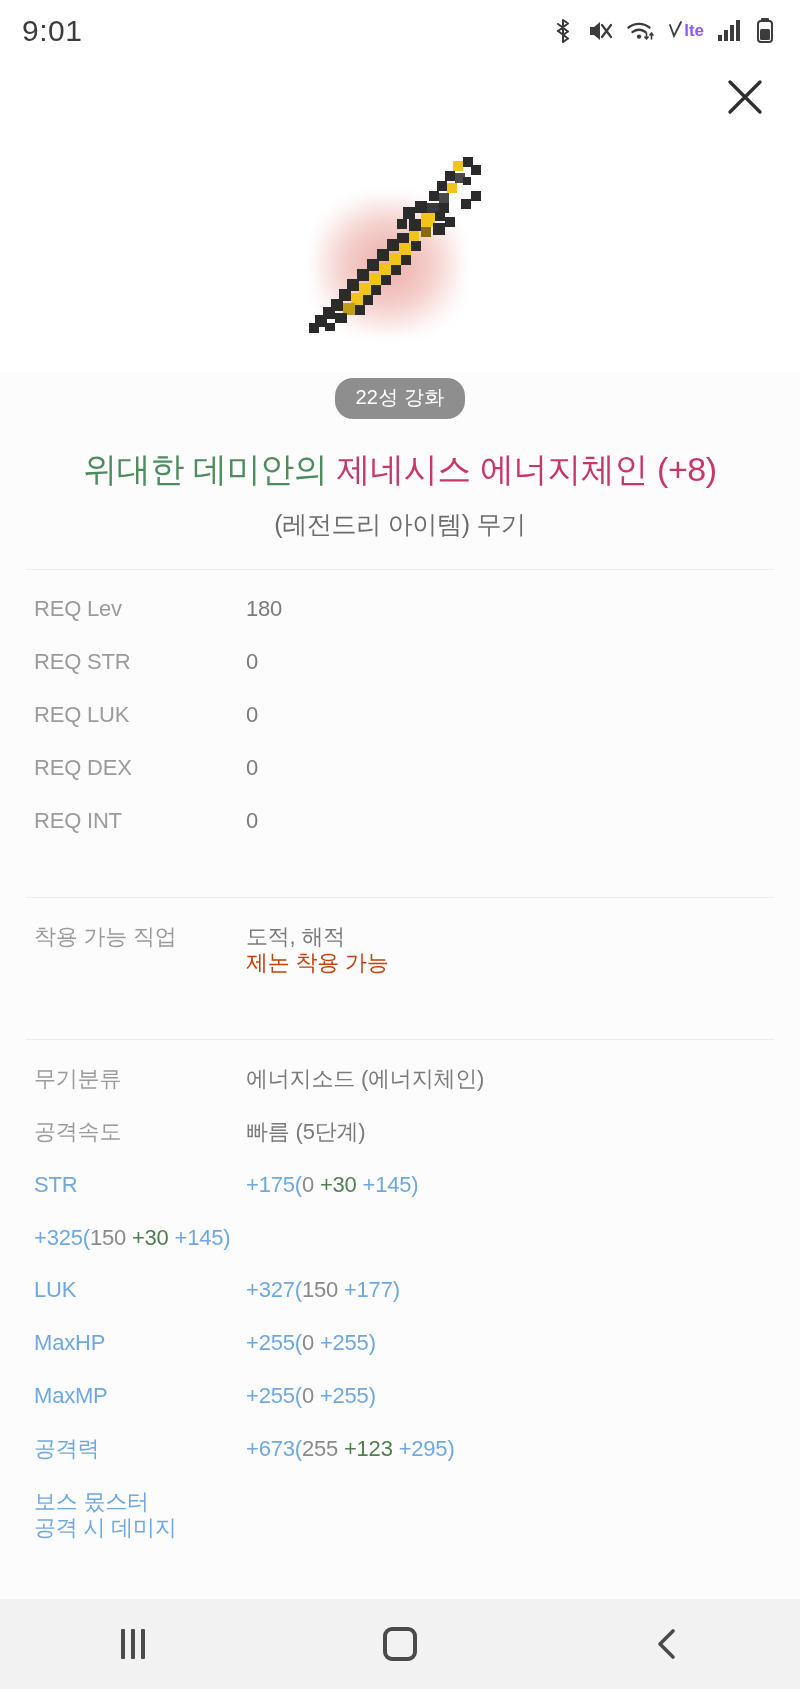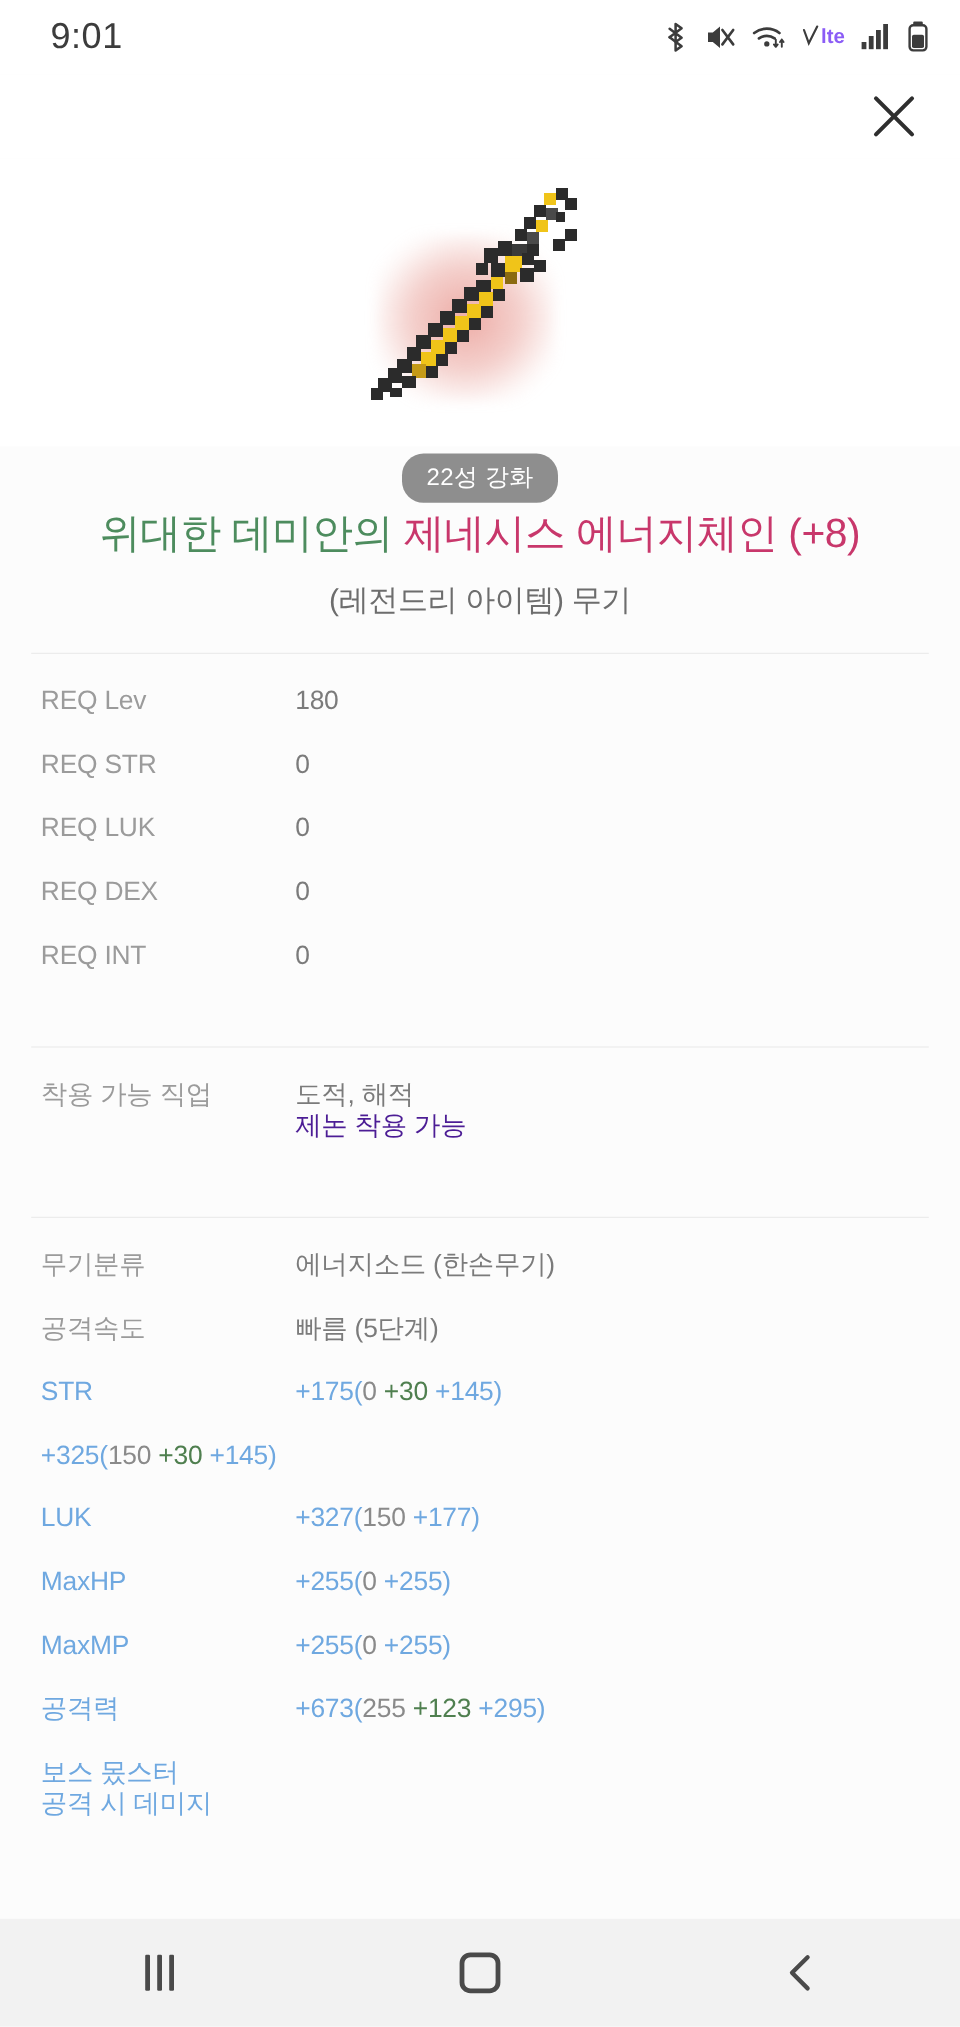--- a/index.html
+++ b/index.html
@@ -8,21 +8,21 @@
     background:#ffffff;
     font-family:"Liberation Sans","DejaVu Sans",sans-serif;
     overflow:hidden;
   }
   #screen { position:relative; width:800px; height:1689px; background:#fcfcfc; }
 
   
   .statusbar {
     height:62px; width:100%;
     display:flex; align-items:center; justify-content:space-between;
-    padding:0 26px 0 42px;
+    padding:0 26px 0 22px;
     background:#ffffff;
   }
   .clock { font-size:30px; color:#3c3c3c; letter-spacing:.5px; font-weight:400; }
   .sysicons { display:flex; align-items:center; gap:13px; }
   .sysicons svg { display:block; }
 
   
   .closebar { height:70px; position:relative; background:#ffffff; }
   .close-btn {
     position:absolute; right:24px; top:4px;
@@ -47,21 +47,21 @@
   
   .badge-row { display:flex; justify-content:center; margin-top:6px; }
   .badge {
     background:#8e8e8e; color:#ffffff;
     font-size:20px; padding:6px 20px 8px; border-radius:18px;
     letter-spacing:.2px;
   }
 
   
   .title {
-    text-align:center; font-size:34px; margin-top:3px;
+    text-align:center; font-size:34px; margin-top:28px;
     letter-spacing:-.4px; white-space:nowrap;
   }
   .t-green { color:#4d8c5e; }
   .t-pink  { color:#c8376b; }
   .subtitle {
     text-align:center; font-size:25px; color:#6d6d6d;
     margin-top:15px; letter-spacing:-.3px;
   }
 
   
@@ -74,21 +74,21 @@
   }
   .row .k { width:212px; flex:0 0 212px; color:#9b9b9b; line-height:1.18; }
   .row .v { color:#7b7b7b; line-height:1.18; }
   .row.blue .k { color:#6fa8e0; }
   .row.blue .v { color:#6fa8e0; }
 
   .v .base  { color:#8a8a8a; }
   .v .green { color:#4f7f4f;text-align:right; }
   .v .blue  { color:#6fa8e0; }
 
-  .orange { color:#4c1d95; }
+  .orange { color:#c2410c; }
   .two-line { line-height:1.30; }
 
   
   .navbar {
     position:absolute; left:0; bottom:0; width:800px; height:90px;
     background:#f2f2f2;
     display:flex; align-items:center; justify-content:space-around;
   }
   .navbar div { display:flex; align-items:center; justify-content:center; width:140px; height:90px; cursor:pointer; }
   .nav-recents { display:flex; gap:6px; }
@@ -267,21 +267,21 @@
           <div class="orange">제논 착용 가능</div>
         </div>
       </div>
     </div>
 
     <div class="divider"></div>
     <div class="sec">
 
       <div class="row">
         <div class="k">무기분류</div>
-        <div class="v">에너지소드 (한손무기)</div>
+        <div class="v">에너지소드 (에너지체인)</div>
       </div>
       <div class="row">
         <div class="k">공격속도</div>
         <div class="v">빠름 (5단계)</div>
       </div>
 
       <div class="row blue">
         <div class="k">STR</div>
         <div class="v"><span>+175</span><span>(</span><span class="base">0</span> <span class="green">+30</span> <span class="blue">+145</span><span>)</span></div>
       </div>

